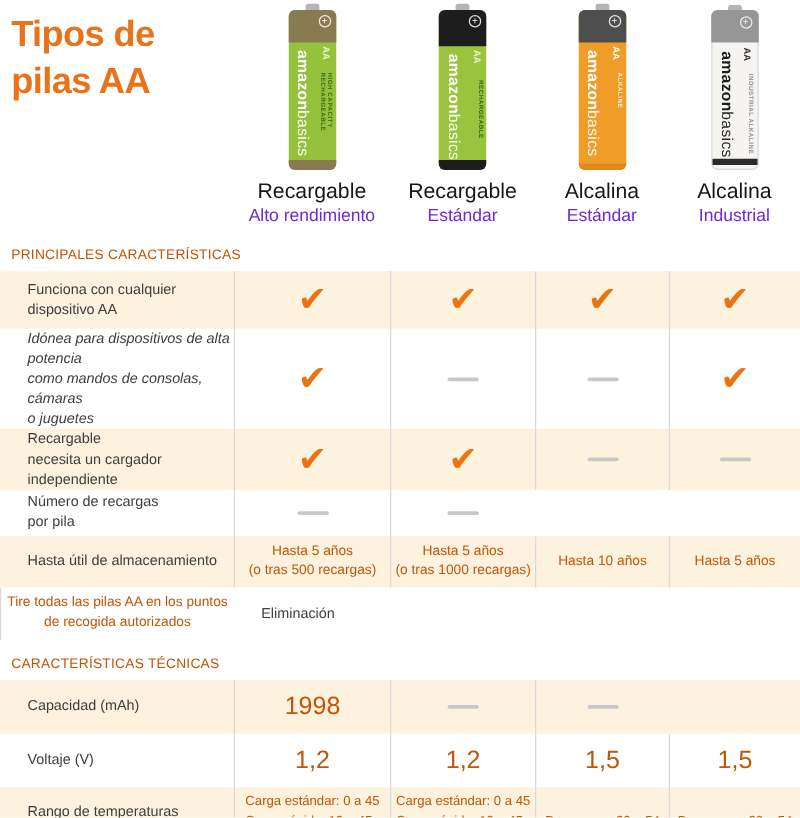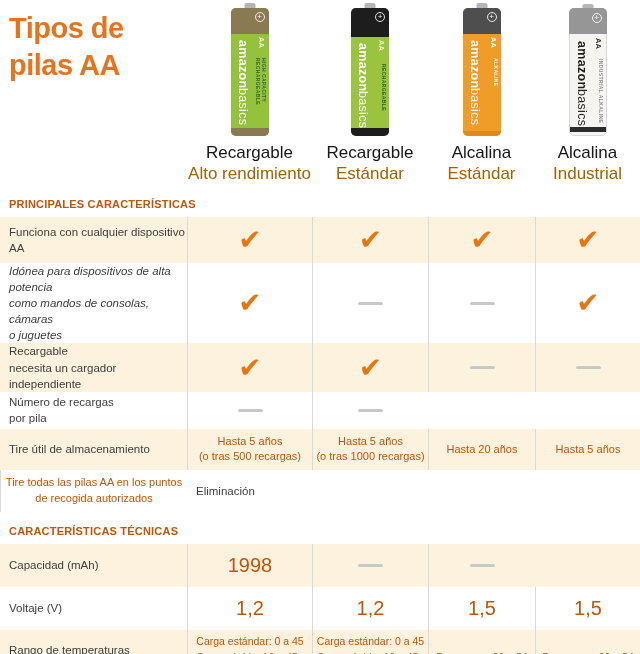--- a/index.html
+++ b/index.html
@@ -11,21 +11,21 @@
   .page { width:640px; height:654px; position:relative; }
 
   
   .hero { display:grid; grid-template-columns:187px 125px 116px 107px 105px; height:190px; }
   .title {
     padding:10px 0 0 9px; font-size:29px; line-height:37px; font-weight:bold;
     color:#e8731a; white-space:pre-line; letter-spacing:-0.5px;
   }
   .hcol { display:flex; flex-direction:column; align-items:center; padding-top:8px; }
   .pname { margin-top:7px; font-size:17px; color:#161616; line-height:19px; }
-  .pvariant { margin-top:2px; font-size:17px; color:#a16207; }
+  .pvariant { margin-top:2px; font-size:14px; color:#6d28d9; }
 
   
   .battery { position:relative; width:38px; height:128px; border-radius:5px; flex:0 0 auto; }
   .nub { position:absolute; top:-5px; left:50%; transform:translateX(-50%);
          width:11px; height:5px; background:#b5b5b5; border-radius:2px 2px 0 0; }
   .cap { position:absolute; top:0; left:0; right:0; height:26px; border-radius:5px 5px 0 0; }
   .plus { position:absolute; top:4px; right:4px; width:10px; height:10px;
           border:1px solid rgba(255,255,255,.85); border-radius:50%;
           color:rgba(255,255,255,.95); font-size:8px; line-height:8px; text-align:center; }
   .vtxt { writing-mode:vertical-rl; position:absolute; }
@@ -45,30 +45,30 @@
   .b3 { background:#f09c28; }
   .b3 .cap { background:#4e4e4e; } .b3 .bottomband { background:#e08a1b; height:5px; }
   .b3 .brand { color:#fff; } .b3 .aa { color:#fff; } .b3 .subtext { color:#fdf4e4; }
   .b4 { background:#f5f4f1; border:1px solid #d9d9d9; }
   .b4 .cap { background:#969696; top:-1px; left:-1px; right:-1px; }
   .b4 .bottomband { background:#2b2b2b; height:5px; bottom:3px; border-radius:0; }
   .b4 .brand { color:#1c1c1c; } .b4 .aa { color:#333; } .b4 .subtext { color:#8d8d8d; }
 
   
   .section-title {
-    font-size:11px; font-weight:bold; color:#c05609; letter-spacing:.2px;
+    font-size:11px; font-weight:normal; color:#c05609; letter-spacing:.2px;
     padding:8px 0 7px 9px;
   }
   .section-title.t2 { padding:13px 0 7px 9px; }
   .trow { display:grid; grid-template-columns:187px 125px 116px 107px 105px; }
   .trow.merged { grid-template-columns:187px 453px; }
   .cream { background:#fcf2dd; }
   .white { background:#fff; }
   .cell { display:flex; align-items:center; }
-  .cell.label { padding-left:9px; font-size:11.5px; line-height:1.4; color:#3d3d3d; white-space:pre-line; }
+  .cell.label { padding-left:22px; font-size:11.5px; line-height:1.4; color:#3d3d3d; white-space:pre-line; }
   .cell.val { border-left:1px solid #d9d9d9; justify-content:center; text-align:center; }
   .check { color:#e87511; font-size:28px; font-weight:bold; line-height:1;
            font-family:"DejaVu Sans", sans-serif; }
   .dash { display:inline-block; width:25px; height:3px; background:#c8c8c8; border-radius:2px; }
   .num { font-size:20px; color:#c05609; }
   .small { font-size:11px; line-height:1.4; color:#c05609; white-space:pre-line; }
   .temp { font-size:10.5px; line-height:1.5; color:#c05609; white-space:pre-line; text-align:left; }
   .temp.center { text-align:center; }
   .r1 { min-height:46px; } .r2 { min-height:55px;font-style:italic; } .r3 { min-height:44px; }
   .r4 { min-height:37px; } .r5 { min-height:41px; } .r6 { min-height:42px; }
@@ -198,31 +198,31 @@
 por pila</div>
     <div class="cell val">
         <span class="dash"></span>
       </div>
     <div class="cell val">
         <span class="dash"></span>
       </div>
   </div>
 
   <div class="trow cream r5">
-    <div class="cell label">Tire útil de almacenamiento</div>
+    <div class="cell label">Hasta útil de almacenamiento</div>
     <div class="cell val">
         <span class="small">Hasta 5 años
 (o tras 500 recargas)</span>
       </div>
     <div class="cell val">
         <span class="small">Hasta 5 años
 (o tras 1000 recargas)</span>
       </div>
     <div class="cell val">
-        <span class="small">Hasta 20 años</span>
+        <span class="small">Hasta 10 años</span>
       </div>
     <div class="cell val">
         <span class="small">Hasta 5 años</span>
       </div>
   </div>
 
   <div class="trow merged white r6">
     <div class="cell val">
         <span class="small">Tire todas las pilas AA en los puntos de recogida autorizados</span>
       </div>

